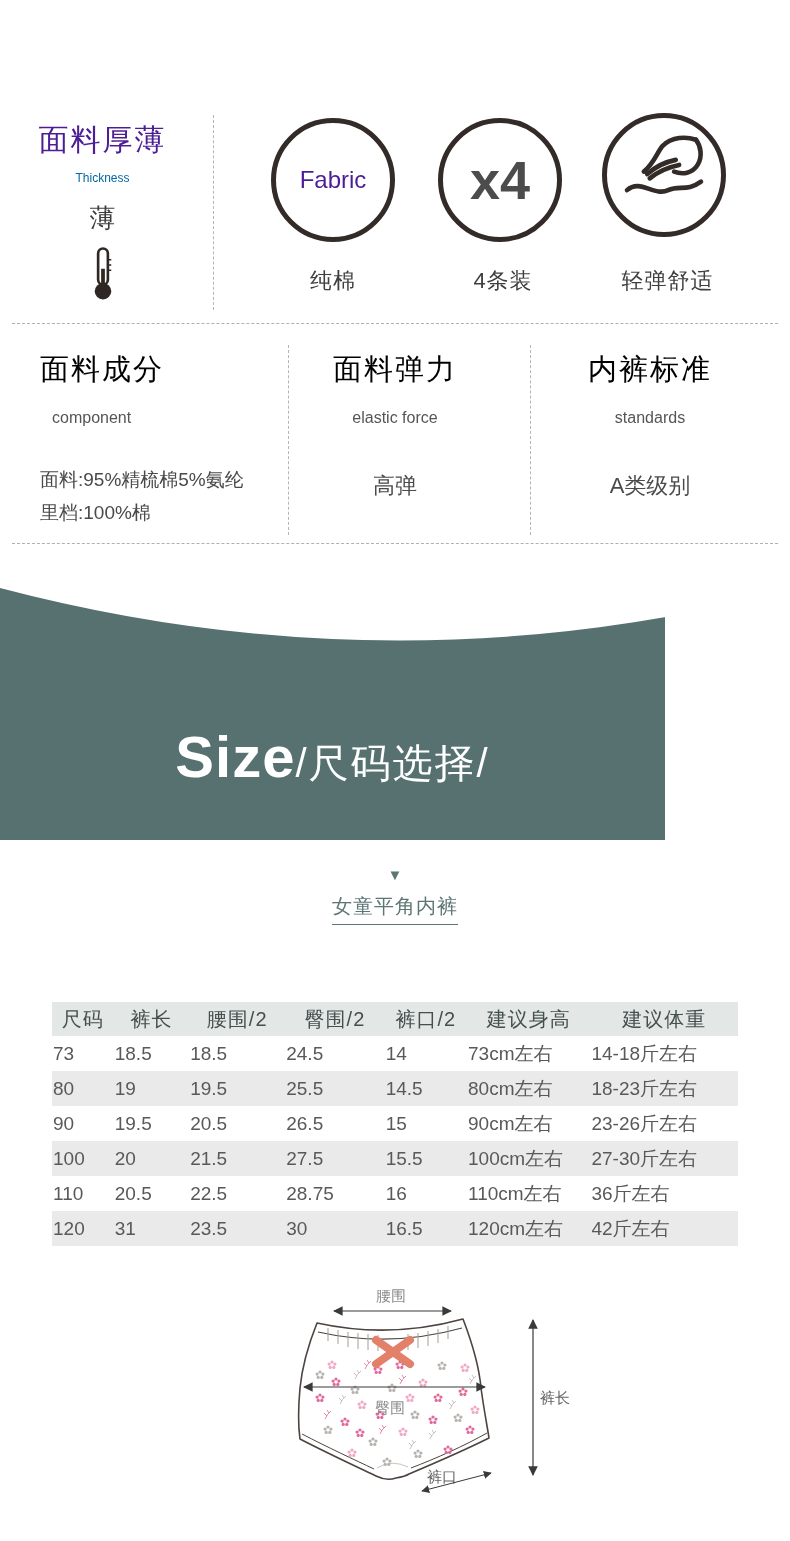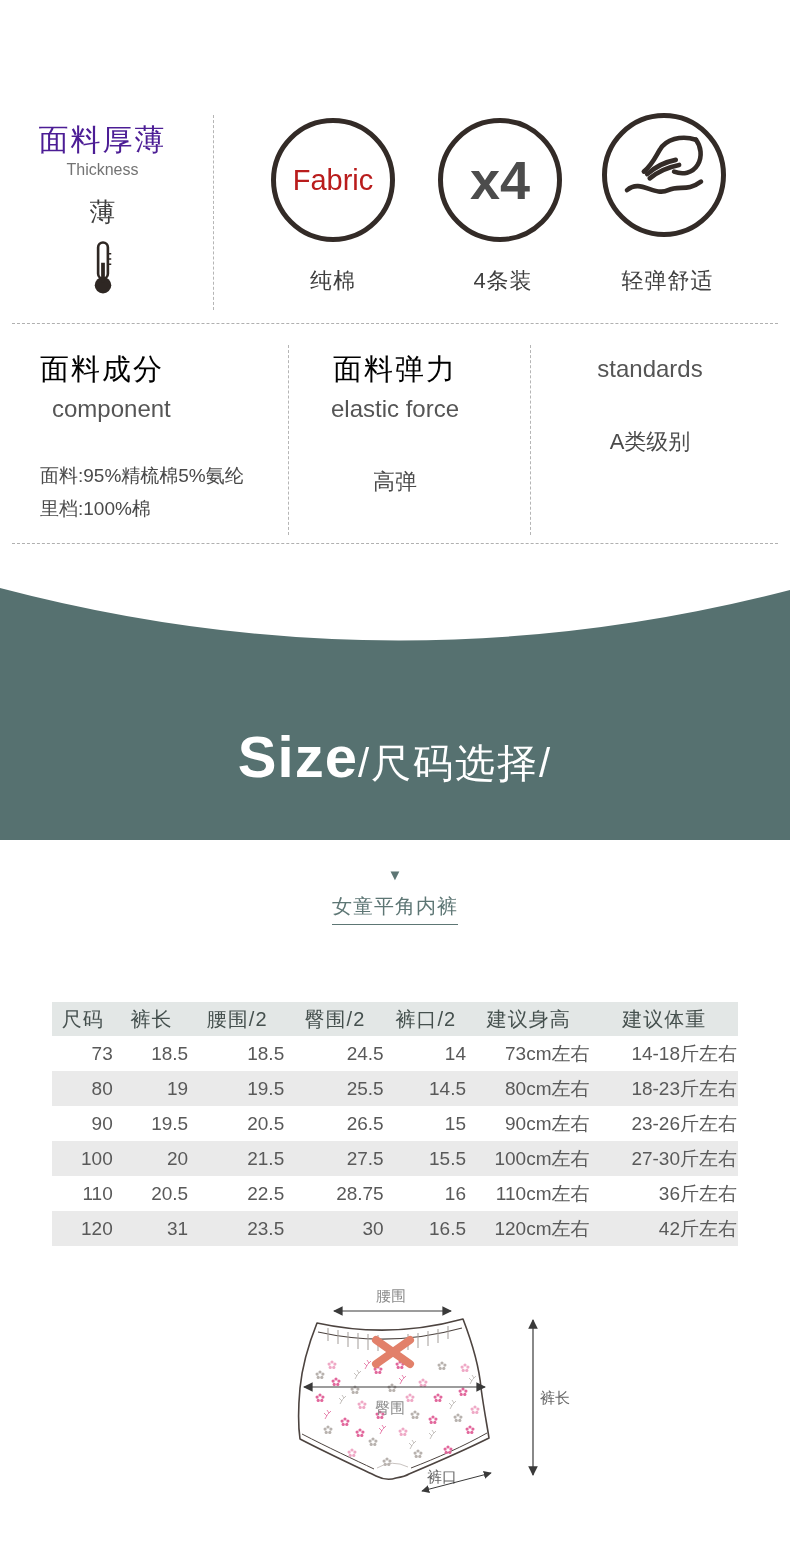--- a/index.html
+++ b/index.html
@@ -2,71 +2,71 @@
 <html><head>
 <meta charset="utf-8">
 <style>
   html,body{margin:0;padding:0;background:#fff;}
   .page{position:relative;width:790px;height:1541px;background:#fff;
         font-family:"Liberation Sans",sans-serif;overflow:hidden;color:#3d3d3d;}
 
   
   .thickness-block{position:absolute;left:30px;top:120px;width:145px;text-align:center;}
   .thickness-title{font-size:30px;letter-spacing:2px;color:#4c1d95;}
-  .thickness-sub{font-size:16px;color:#737373;}
+  .thickness-sub{font-size:12px;color:#0369a1;margin-top:10px;}
   .thickness-value{font-size:26px;margin-top:16px;}
   .thermo{margin-top:10px;}
 
   .divider-v{position:absolute;width:0;border-left:1px dashed #b5b5b5;}
   .divider-h{position:absolute;height:0;border-top:1px dashed #b0b0b0;}
 
   
   .feature-circle{position:absolute;width:114px;height:114px;border:5px solid #332b27;
                   border-radius:50%;display:flex;align-items:center;justify-content:center;}
   .fc-1{left:271px;top:118px;}
   .fc-2{left:438px;top:118px;}
   .fc-3{left:602px;top:113px;}
-  .fc-text{font-size:29px;color:#b91c1c;}
+  .fc-text{font-size:24px;color:#4c1d95;}
   .fc-text-big{font-size:54px;font-weight:bold;color:#4c4c4c;}
   .circle-label{position:absolute;top:266px;font-size:22px;color:#3f3f3f;text-align:center;letter-spacing:1px;}
   .cl-1{left:271px;width:124px;}
   .cl-2{left:438px;width:130px;}
   .cl-3{left:590px;width:155px;}
 
   
   .spec-col{position:absolute;top:350px;}
   .spec-title{font-size:29px;letter-spacing:2px;color:#000000;}
-  .spec-sub{font-size:24px;color:#555;margin-top:5px;}
+  .spec-sub{font-size:16px;color:#555;margin-top:19px;}
   .spec-lines{margin-top:36px;font-size:19px;color:#4a4a4a;line-height:33px;}
   .sc-1{left:40px;width:245px;text-align:left;}
   .sc-1 .spec-sub{padding-left:12px;}
   .sc-2{left:295px;width:200px;text-align:center;}
   .sc-3{left:550px;width:200px;text-align:center;}
   .sc-2 .spec-lines,.sc-3 .spec-lines{font-size:22px;margin-top:42px;}
 
   
-  .size-banner{position:absolute;left:0;top:560px;width:790px;height:280px;background:#567170;}
+  .size-banner{position:absolute;left:0;top:560px;width:665px;height:280px;background:#567170;}
   .banner-curve{position:absolute;left:0;top:0;display:block;}
   .banner-title{position:absolute;left:0;right:0;top:163px;display:flex;
                 justify-content:center;align-items:baseline;color:#fff;}
   .banner-title .en{font-size:58px;font-weight:bold;letter-spacing:1px;}
   .banner-title .zh{font-size:40px;font-weight:300;letter-spacing:2px;margin-top:6px;}
 
   
   .pointer-row{position:absolute;left:0;right:0;top:866px;text-align:center;
                color:#5d7674;font-size:15px;}
   .product-name-row{position:absolute;left:0;right:0;top:893px;text-align:center;}
   .product-name{display:inline-block;font-size:20px;color:#5d7674;letter-spacing:1px;
                 border-bottom:1px solid #5d7674;padding-bottom:4px;}
 
   
   .size-table{position:absolute;left:52px;top:1002px;width:686px;border-collapse:collapse;}
   .size-table th{height:32px;background:#e3e7e6;font-size:20px;font-weight:normal;
                  color:#45504e;text-align:center;letter-spacing:1px;}
-  .size-table td{height:33px;font-size:19px;color:#595959;text-align:right;}
+  .size-table td{height:33px;font-size:19px;color:#595959;text-align:left;}
   .size-table tr.striped td{background:#eaeaea;}
   .size-table th:nth-child(1),.size-table td:nth-child(1){width:9%;}
   .size-table th:nth-child(2),.size-table td:nth-child(2){width:11%;}
   .size-table th:nth-child(3),.size-table td:nth-child(3){width:14%;}
   .size-table th:nth-child(4),.size-table td:nth-child(4){width:14.5%;}
   .size-table th:nth-child(5),.size-table td:nth-child(5){width:12%;}
   .size-table th:nth-child(6),.size-table td:nth-child(6){width:18%;}
   .size-table th:nth-child(7),.size-table td:nth-child(7){width:21.5%;}
 
   
@@ -125,20 +125,21 @@
     </div>
   </div>
   <div class="spec-col sc-2">
     <div class="spec-title">面料弹力</div>
     <div class="spec-sub">elastic force</div>
     <div class="spec-lines">
       <div>高弹</div>
     </div>
   </div>
   <div class="spec-col sc-3">
+    <div class="spec-title">内裤标准</div>
     <div class="spec-sub">standards</div>
     <div class="spec-lines">
       <div>A类级别</div>
     </div>
   </div>
 
   <div class="divider-v" style="left:288px;top:345px;height:190px;"></div>
   <div class="divider-v" style="left:530px;top:345px;height:190px;"></div>
   <div class="divider-h" style="left:12px;top:543px;width:766px;"></div>
 

